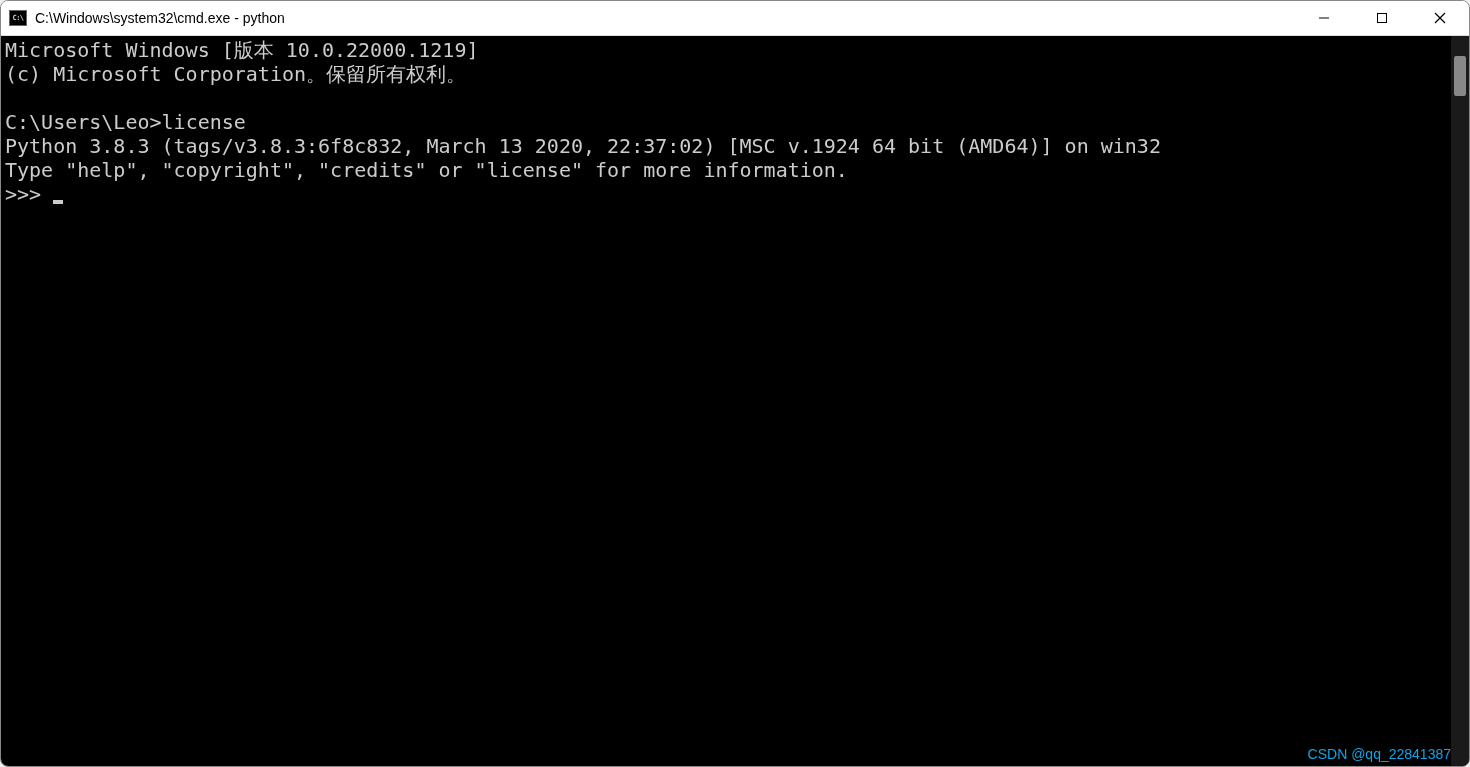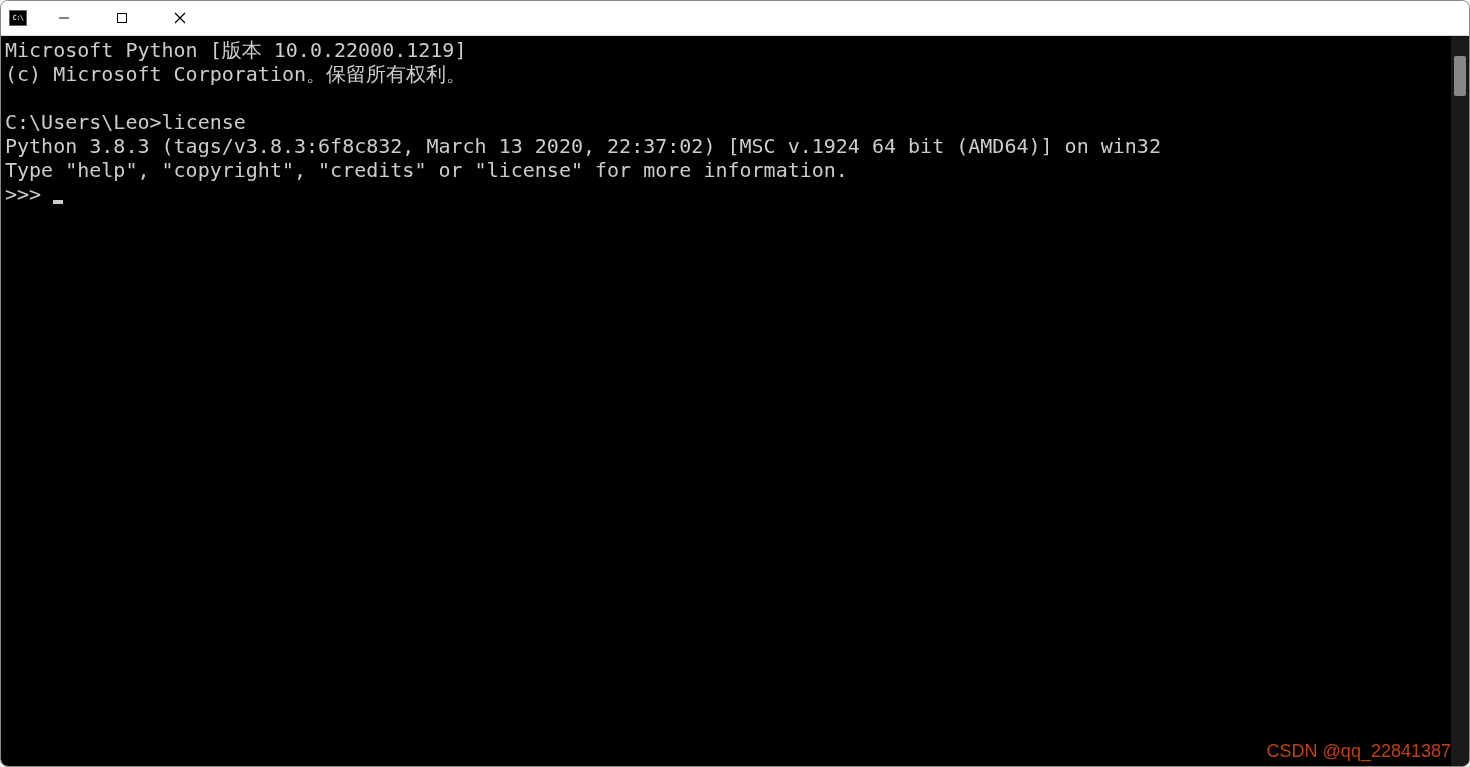--- a/index.html
+++ b/index.html
@@ -97,60 +97,61 @@
       background: #888;
       position: absolute;
       top: 20px;
       left: 3px;
       border-radius: 2px;
     }
     .watermark {
       position: absolute;
       bottom: 4px;
       right: 18px;
-      color: #c2410c;
-      font-size: 18px;
+      color: #0ea5e9;
+      font-size: 14px;
       font-family: Arial, sans-serif;
     }
     .cursor {
       display: inline-block;
       width: 10px;
       height: 4px;
       background: #cccccc;
       vertical-align: bottom;
       margin-bottom: 2px;
     }
   </style>
 </head>
 <body>
 
 <div class="window">
   <div class="titlebar">
     <div class="titlebar-icon">C:\</div>
+    <div class="titlebar-text">C:\Windows\system32\cmd.exe - python</div>
     <div class="titlebar-buttons">
       <div class="titlebar-btn">
         <svg viewBox="0 0 12 12">
           <line x1="1" y1="6" x2="11" y2="6" stroke="#000" stroke-width="1"></line>
         </svg>
       </div>
       <div class="titlebar-btn">
         <svg viewBox="0 0 12 12">
           <rect x="1.5" y="1.5" width="9" height="9" fill="none" stroke="#000" stroke-width="1"></rect>
         </svg>
       </div>
       <div class="titlebar-btn">
         <svg viewBox="0 0 12 12">
           <line x1="1" y1="1" x2="11" y2="11" stroke="#000" stroke-width="1.2"></line>
           <line x1="11" y1="1" x2="1" y2="11" stroke="#000" stroke-width="1.2"></line>
         </svg>
       </div>
     </div>
   </div>
   <div class="terminal-area">
-    <div class="terminal-content"><span>Microsoft Python [版本 10.0.22000.1219]</span>
+    <div class="terminal-content"><span>Microsoft Windows [版本 10.0.22000.1219]</span>
 <span>(c) Microsoft Corporation。保留所有权利。</span>
 <span></span>
 <span>C:\Users\Leo&gt;</span><span>license</span>
 <span>Python 3.8.3 (tags/v3.8.3:6f8c832, March 13 2020, 22:37:02) [MSC v.1924 64 bit (AMD64)] on win32</span>
 <span>Type "help", "copyright", "credits" or "license" for more information.</span>
 <span>&gt;&gt;&gt; </span><span class="cursor"></span></div>
     <div class="scrollbar-track">
       <div class="scrollbar-thumb"></div>
     </div>
     <div class="watermark">CSDN @qq_22841387</div>

